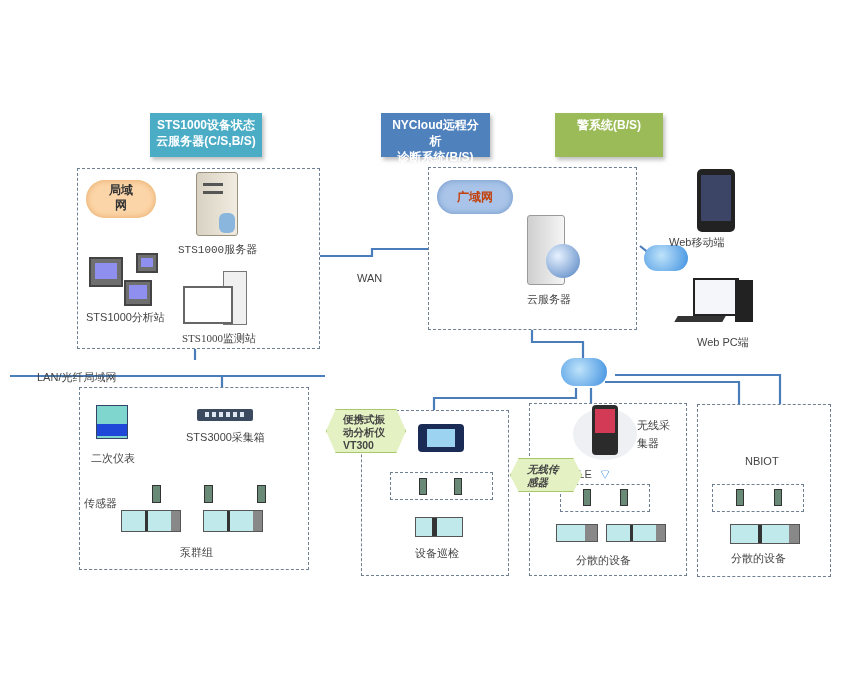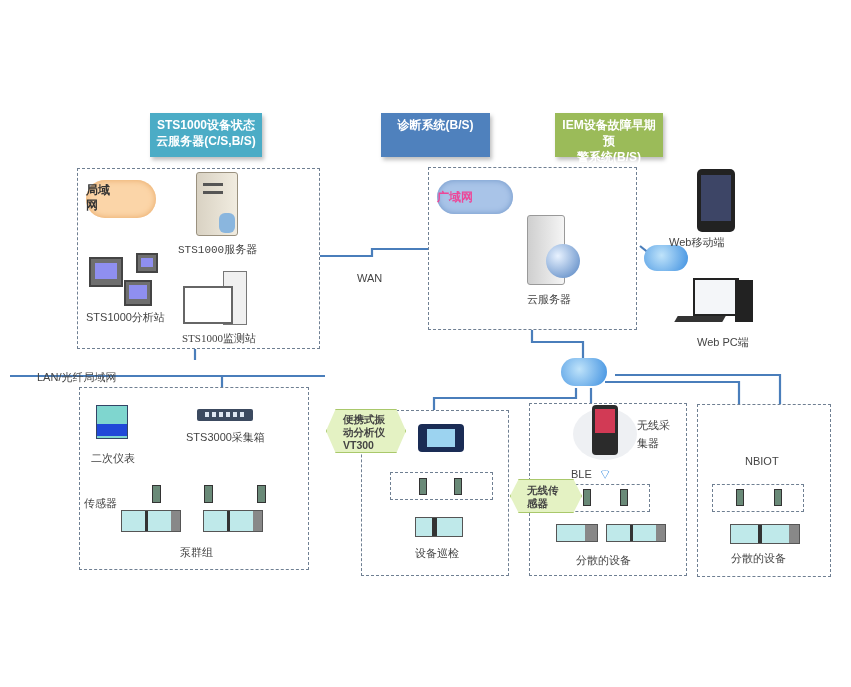--- a/index.html
+++ b/index.html
@@ -10,21 +10,21 @@
   .label { position:absolute; font-size:11px; color:#444; white-space:nowrap; font-weight:bold; }
   .label.plain { font-weight:normal; }
   .callout { position:absolute; color:#fff; font-weight:bold; font-size:12px; text-align:center;
              line-height:16px; padding:4px 6px; box-sizing:border-box;
              box-shadow:2px 3px 4px rgba(0,0,0,0.25); }
   .hex { position:absolute; background:#e4f2c3; color:#444; font-size:10.5px; font-weight:bold;
          line-height:13px; padding:3px 8px 16px 16px; box-sizing:border-box;
          clip-path:polygon(12% 0, 88% 0, 100% 50%, 88% 100%, 12% 100%, 0 50%);
          border:1px solid #a9c86b; }
   svg.wires { position:absolute; left:0; top:0; pointer-events:none; }
-  .cloud-label { position:absolute; font-size:12px; font-weight:bold; line-height:15px; }
+  .cloud-label { position:absolute; font-size:12px; font-weight:bold; text-align:center; line-height:15px; }
 </style>
 </head>
 <body>
 
 <svg class="wires" width="851" height="687">
   <g stroke="#4a7ebb" stroke-width="2.2" fill="none">
 
     <path d="M320 256 H372 V249 H428"></path>
 
     <path d="M10 376 H325"></path>
@@ -52,24 +52,24 @@
     <polygon points="217,442 222,434 227,442"></polygon>
     <polygon points="437,458 442,450 447,458"></polygon>
   </g>
 </svg>
 
 <div class="callout" style="left:150px;top:113px;width:112px;height:44px;background:#4bacc6;">
   <div>STS1000设备状态</div>
   <div>云服务器(C/S,B/S)</div>
 </div>
 <div class="callout" style="left:381px;top:113px;width:109px;height:44px;background:#4f81bd;">
+  <div>NYCloud远程分析</div>
   <div>诊断系统(B/S)</div>
 </div>
 <div class="callout" style="left:555px;top:113px;width:108px;height:44px;background:#9bbb59;">
-  <div>IEM设备故障早期预</div>
   <div>警系统(B/S)</div>
 </div>
 
 <div class="box" style="left:77px;top:168px;width:243px;height:181px;"></div>
 <div class="abs" style="left:86px;top:180px;width:70px;height:38px;background:#fbd5a8;border-radius:20px;box-shadow:inset 0 0 6px #e8a764;"></div>
 <div class="cloud-label" style="left:86px;top:183px;width:70px;color:#333;">
   <div>局域</div>
   <div>网</div>
 </div>
 
@@ -92,21 +92,21 @@
 <div class="label plain" style="left:86px;top:310px;">STS1000分析站</div>
 
 <div class="abs" style="left:223px;top:271px;width:22px;height:52px;border:1px solid #777;background:#f0f0f0;"></div>
 <div class="abs" style="left:183px;top:286px;width:46px;height:34px;border:2px solid #666;background:#fff;"></div>
 <div class="label plain" style="left:182px;top:331px;font-family:Liberation Serif, serif;">STS1000监测站</div>
 
 <div class="label plain" style="left:357px;top:272px;">WAN</div>
 
 <div class="box" style="left:428px;top:167px;width:209px;height:163px;"></div>
 <div class="abs" style="left:437px;top:180px;width:76px;height:34px;background:#a9c4e8;border-radius:18px;box-shadow:inset 0 0 6px #6f95c8;"></div>
-<div class="cloud-label" style="left:437px;top:190px;width:76px;color:#ec4899;">广域网</div>
+<div class="cloud-label" style="left:437px;top:190px;width:76px;color:#c2410c;">广域网</div>
 <div class="abs" style="left:527px;top:215px;width:36px;height:68px;background:linear-gradient(90deg,#cfcfcf,#f5f5f5);border:1px solid #999;border-radius:3px;"></div>
 <div class="abs" style="left:546px;top:244px;width:34px;height:34px;border-radius:50%;background:radial-gradient(circle at 35% 35%,#e8f2ff,#4f80c0);"></div>
 <div class="label plain" style="left:527px;top:292px;">云服务器</div>
 
 <div class="abs" style="left:644px;top:245px;width:44px;height:26px;background:radial-gradient(circle at 40% 40%,#bfe3fa,#3d8fe0);border-radius:14px;"></div>
 <div class="abs" style="left:697px;top:169px;width:38px;height:63px;background:#222;border-radius:5px;">
     <div style="margin:6px 4px;height:46px;background:#3d4566;"></div>
   </div>
 <div class="label plain" style="left:669px;top:235px;">Web移动端</div>
 <div class="abs" style="left:693px;top:278px;width:42px;height:34px;border:2px solid #222;background:#f4f6f9;"></div>
@@ -155,21 +155,21 @@
 <div class="abs" style="left:592px;top:405px;width:26px;height:50px;background:#2b2b2b;border-radius:4px;">
     <div style="margin:4px 3px;height:24px;background:#d23a55;"></div>
   </div>
 <div class="label plain" style="left:637px;top:416px;line-height:18px;">
   <div>无线采</div>
   <div>集器</div>
 </div>
 <div class="label plain" style="left:571px;top:468px;">BLE</div>
 <div class="abs" style="left:596px;top:466px;width:18px;height:16px;color:#3d8fe0;font-size:14px;line-height:16px;text-align:center;">⌔</div>
 <div class="box" style="left:560px;top:484px;width:90px;height:28px;"></div>
-<div class="hex" style="left:510px;top:479px;width:72px;height:34px;padding-top:4px;">
+<div class="hex" style="left:510px;top:458px;width:72px;height:34px;padding-top:4px;font-style:italic;">
   <div>无线传</div>
   <div>感器</div>
 </div>
 <div class="abs" style="left:583px;top:489px;width:6px;height:15px;background:#6a8a78;border:1px solid #333;"></div>
 <div class="abs" style="left:620px;top:489px;width:6px;height:15px;background:#6a8a78;border:1px solid #333;"></div>
 <div class="abs" style="left:556px;top:524px;width:40px;height:16px;background:linear-gradient(90deg,#bfe9ea 0 70%,#888 70%);border:1px solid #555;"></div>
 <div class="abs" style="left:606px;top:524px;width:58px;height:16px;background:linear-gradient(90deg,#bfe9ea 0 40%,#333 40% 45%,#bfe9ea 45% 85%,#888 85%);border:1px solid #555;"></div>
 <div class="label plain" style="left:576px;top:553px;">分散的设备</div>
 
 <div class="box" style="left:697px;top:404px;width:134px;height:173px;"></div>

